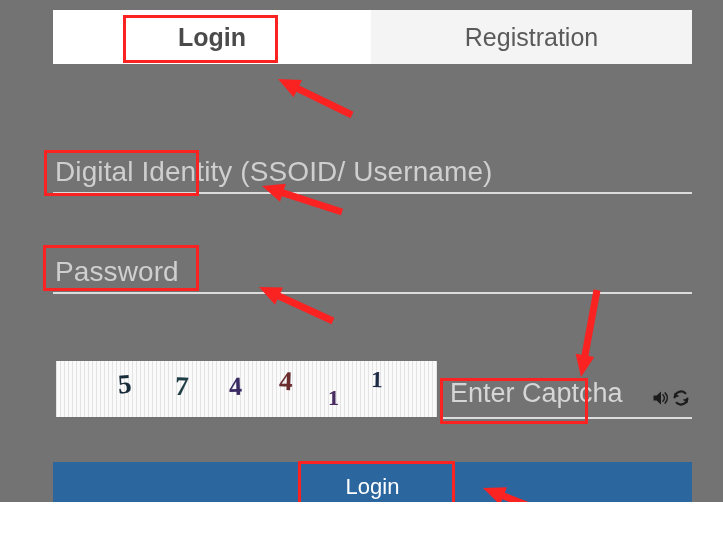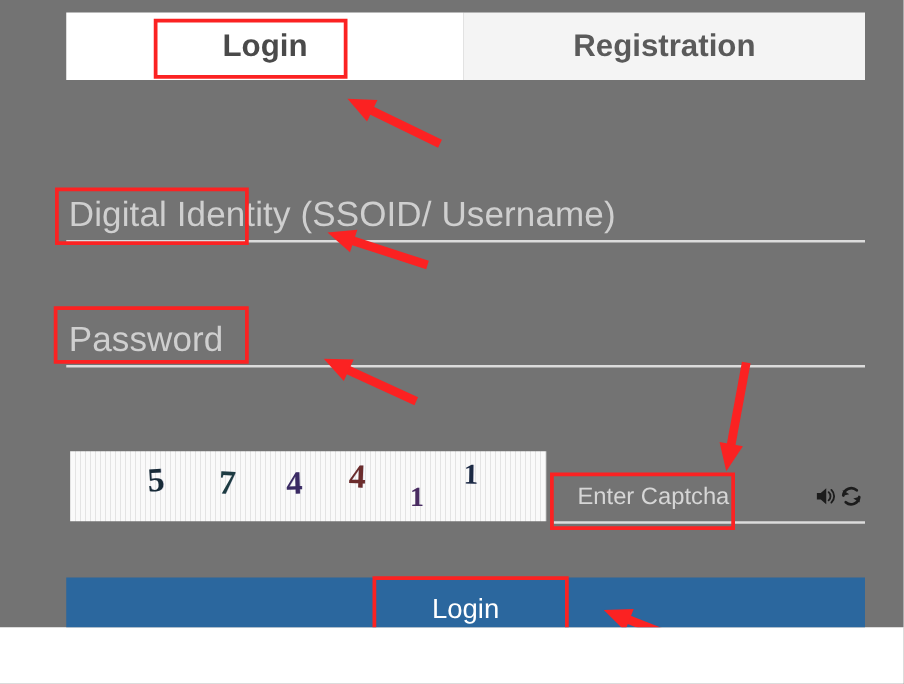--- a/index.html
+++ b/index.html
@@ -40,21 +40,21 @@
     width: 318px;
     background: #ffffff;
     color: #4a4a4a;
     font-weight: bold;
   }
   .tab-registration {
     left: 371px;
     width: 321px;
     background: #f4f4f4;
     color: #5a5a5a;
-    font-weight: bold;
+    font-weight: normal;
   }
 
   
   .field {
     position: absolute;
     left: 53px;
     width: 639px;
     height: 40px;
     border-bottom: 2px solid #dcdcdc;
   }
@@ -101,23 +101,23 @@
   .captcha-input-wrap {
     position: absolute;
     left: 390px;
     top: 0;
     width: 249px;
     height: 56px;
     border-bottom: 2px solid #dcdcdc;
   }
   .captcha-input-wrap .ph {
     position: absolute;
-    left: 19px;
+    left: 7px;
     bottom: 8px;
-    font-size: 19px;
+    font-size: 27px;
     color: #d6d6d6;
     white-space: nowrap;
   }
   .captcha-icon {
     position: absolute;
     bottom: 7px;
     color: #1c1c1c;
     line-height: 1;
   }
   .icon-speaker { left: 598px; }

